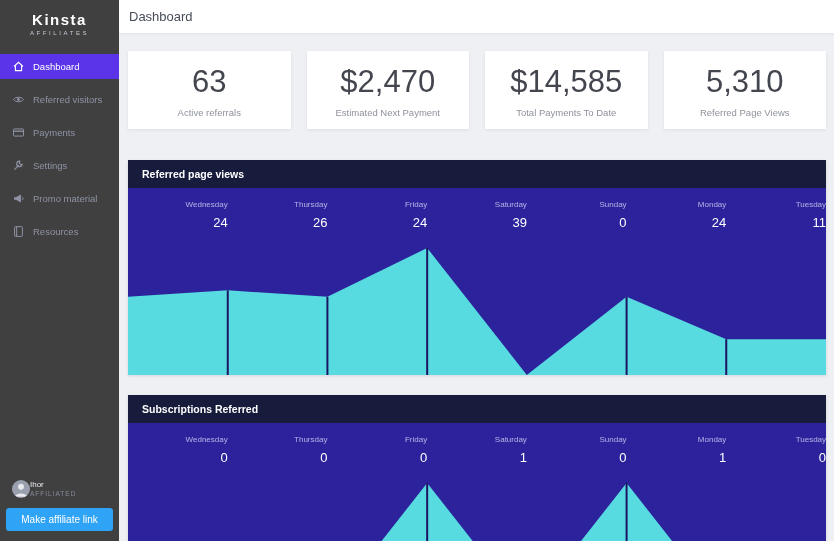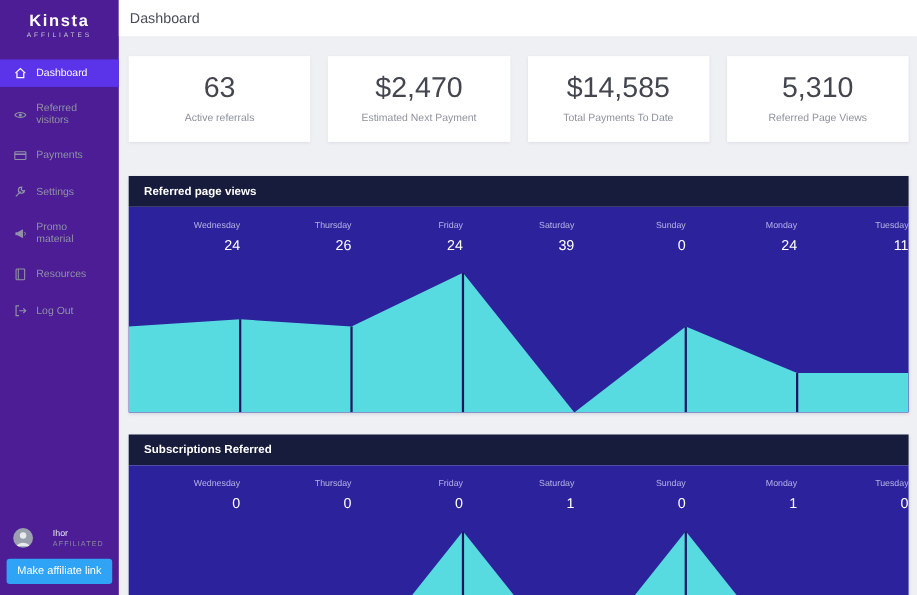--- a/index.html
+++ b/index.html
@@ -1,45 +1,45 @@
 <!DOCTYPE html>
 <html style="--accent: #5b34ea; --cta: #2fa3f6; --panel-header: #171b3c; --chart-bg: #2c239c;"><head>
 <meta charset="utf-8">
 <style>
   *{margin:0;padding:0;box-sizing:border-box}
   html,body{width:834px;height:541px}
   body{font-family:"Liberation Sans",sans-serif;background:#eff0f4;overflow:hidden}
   .app{display:flex;width:834px;height:541px;overflow:hidden}
 
   
-  .sidebar{width:108px;background:#4c1d95;display:flex;flex-direction:column;flex-shrink:0}
+  .sidebar{width:119px;background:#404040;display:flex;flex-direction:column;flex-shrink:0}
   .logo{padding:11px 0 12px;text-align:center}
   .logo-main{color:#fff;font-size:15px;font-weight:bold;letter-spacing:1.5px}
   .logo-sub{color:#c6cad6;font-size:6px;letter-spacing:2.6px;margin-top:2px}
   .nav{display:flex;flex-direction:column;margin-top:6px}
   .nav-item{display:flex;align-items:center;gap:8px;padding:6px 12px;font-size:9.5px;color:#8f93a5;cursor:pointer;margin-bottom:8px}
   .nav-item.active{background:var(--accent,#5b34ea);color:#fff}
   .nav-icon{width:13px;height:13px;display:inline-flex;flex-shrink:0}
   .nav-icon svg{width:13px;height:13px}
   .sidebar-bottom{margin-top:auto;padding:8px 6px 10px}
-  .user{display:flex;align-items:center;gap:18px;margin-bottom:10px;padding-left:6px}
+  .user{display:flex;align-items:flex-start;gap:0;margin-bottom:10px;padding-left:6px}
   .avatar{width:18px;height:18px;border-radius:50%;background:#9aa0ad;overflow:hidden;flex-shrink:0}
   .avatar svg{width:18px;height:18px}
   .user-name{font-size:8px;color:#e8eaf0;line-height:1.3}
   .user-role{font-size:6.5px;color:#868b9d;letter-spacing:1px}
   .cta{display:block;width:100%;background:var(--cta,#2fa3f6);color:#fff;border:none;border-radius:3px;font-size:10px;padding:6px 0;font-family:inherit;cursor:pointer}
 
   
   .main{flex:1;display:flex;flex-direction:column;min-width:0}
   .topbar{height:33px;background:#fff;display:flex;align-items:center;padding:0 10px;font-size:13px;color:#474c58;flex-shrink:0;box-shadow:0 1px 2px rgba(20,20,40,.06)}
   .content{padding:18px 8px 0 9px}
 
   .stats{display:flex;gap:16px}
   .card{flex:1;background:#fff;height:78px;text-align:center;box-shadow:0 1px 3px rgba(20,20,40,.08);padding-top:13px}
-  .card-value{font-size:26px;color:#44464f}
+  .card-value{font-size:31px;color:#44464f}
   .card-label{font-size:9.5px;color:#8e929c;margin-top:7px}
 
   .panel{margin-top:31px;box-shadow:0 1px 3px rgba(20,20,40,.12)}
   .panel.second{margin-top:20px}
   .panel-header{background:var(--panel-header,#171b3c);color:#fff;font-size:10.5px;font-weight:bold;padding:8px 14px}
   .panel-body{position:relative;background:var(--chart-bg,#2c239c);overflow:hidden}
   .panel-body.h1{height:187px}
   .panel-body.h2{height:120px}
   .chart-svg{position:absolute;left:0;top:0;width:100%;height:187px;display:block}
   .day-row{position:absolute;left:0;top:0;width:100%;display:flex;z-index:2}
@@ -105,29 +105,20 @@
         </div>
         <div class="nav-item">
           <span class="nav-icon">
             <svg viewBox="0 0 16 16" fill="none" stroke="currentColor" stroke-width="1.2">
               <rect x="3.2" y="2" width="9.6" height="12" rx="1"></rect>
               <path d="M5.7 2 V14"></path>
             </svg>
           </span>
           <span class="nav-label">Resources</span>
         </div>
-        <div class="nav-item">
-          <span class="nav-icon">
-            <svg viewBox="0 0 16 16" fill="none" stroke="currentColor" stroke-width="1.3">
-              <path d="M6.5 2.5 H3.2 V13.5 H6.5"></path>
-              <path d="M6.8 8 H13.8 M11.3 5.4 L14 8 L11.3 10.6"></path>
-            </svg>
-          </span>
-          <span class="nav-label">Log Out</span>
-        </div>
       </nav>
     <div class="sidebar-bottom">
       <div class="user">
         <span class="avatar">
           <svg viewBox="0 0 16 16">
               <circle cx="8" cy="6" r="2.6" fill="#e8eaee"></circle>
               <path d="M2.8 14.8 C3.6 11 12.4 11 13.2 14.8 Z" fill="#e8eaee"></path>
             </svg>
         </span>
         <span>

